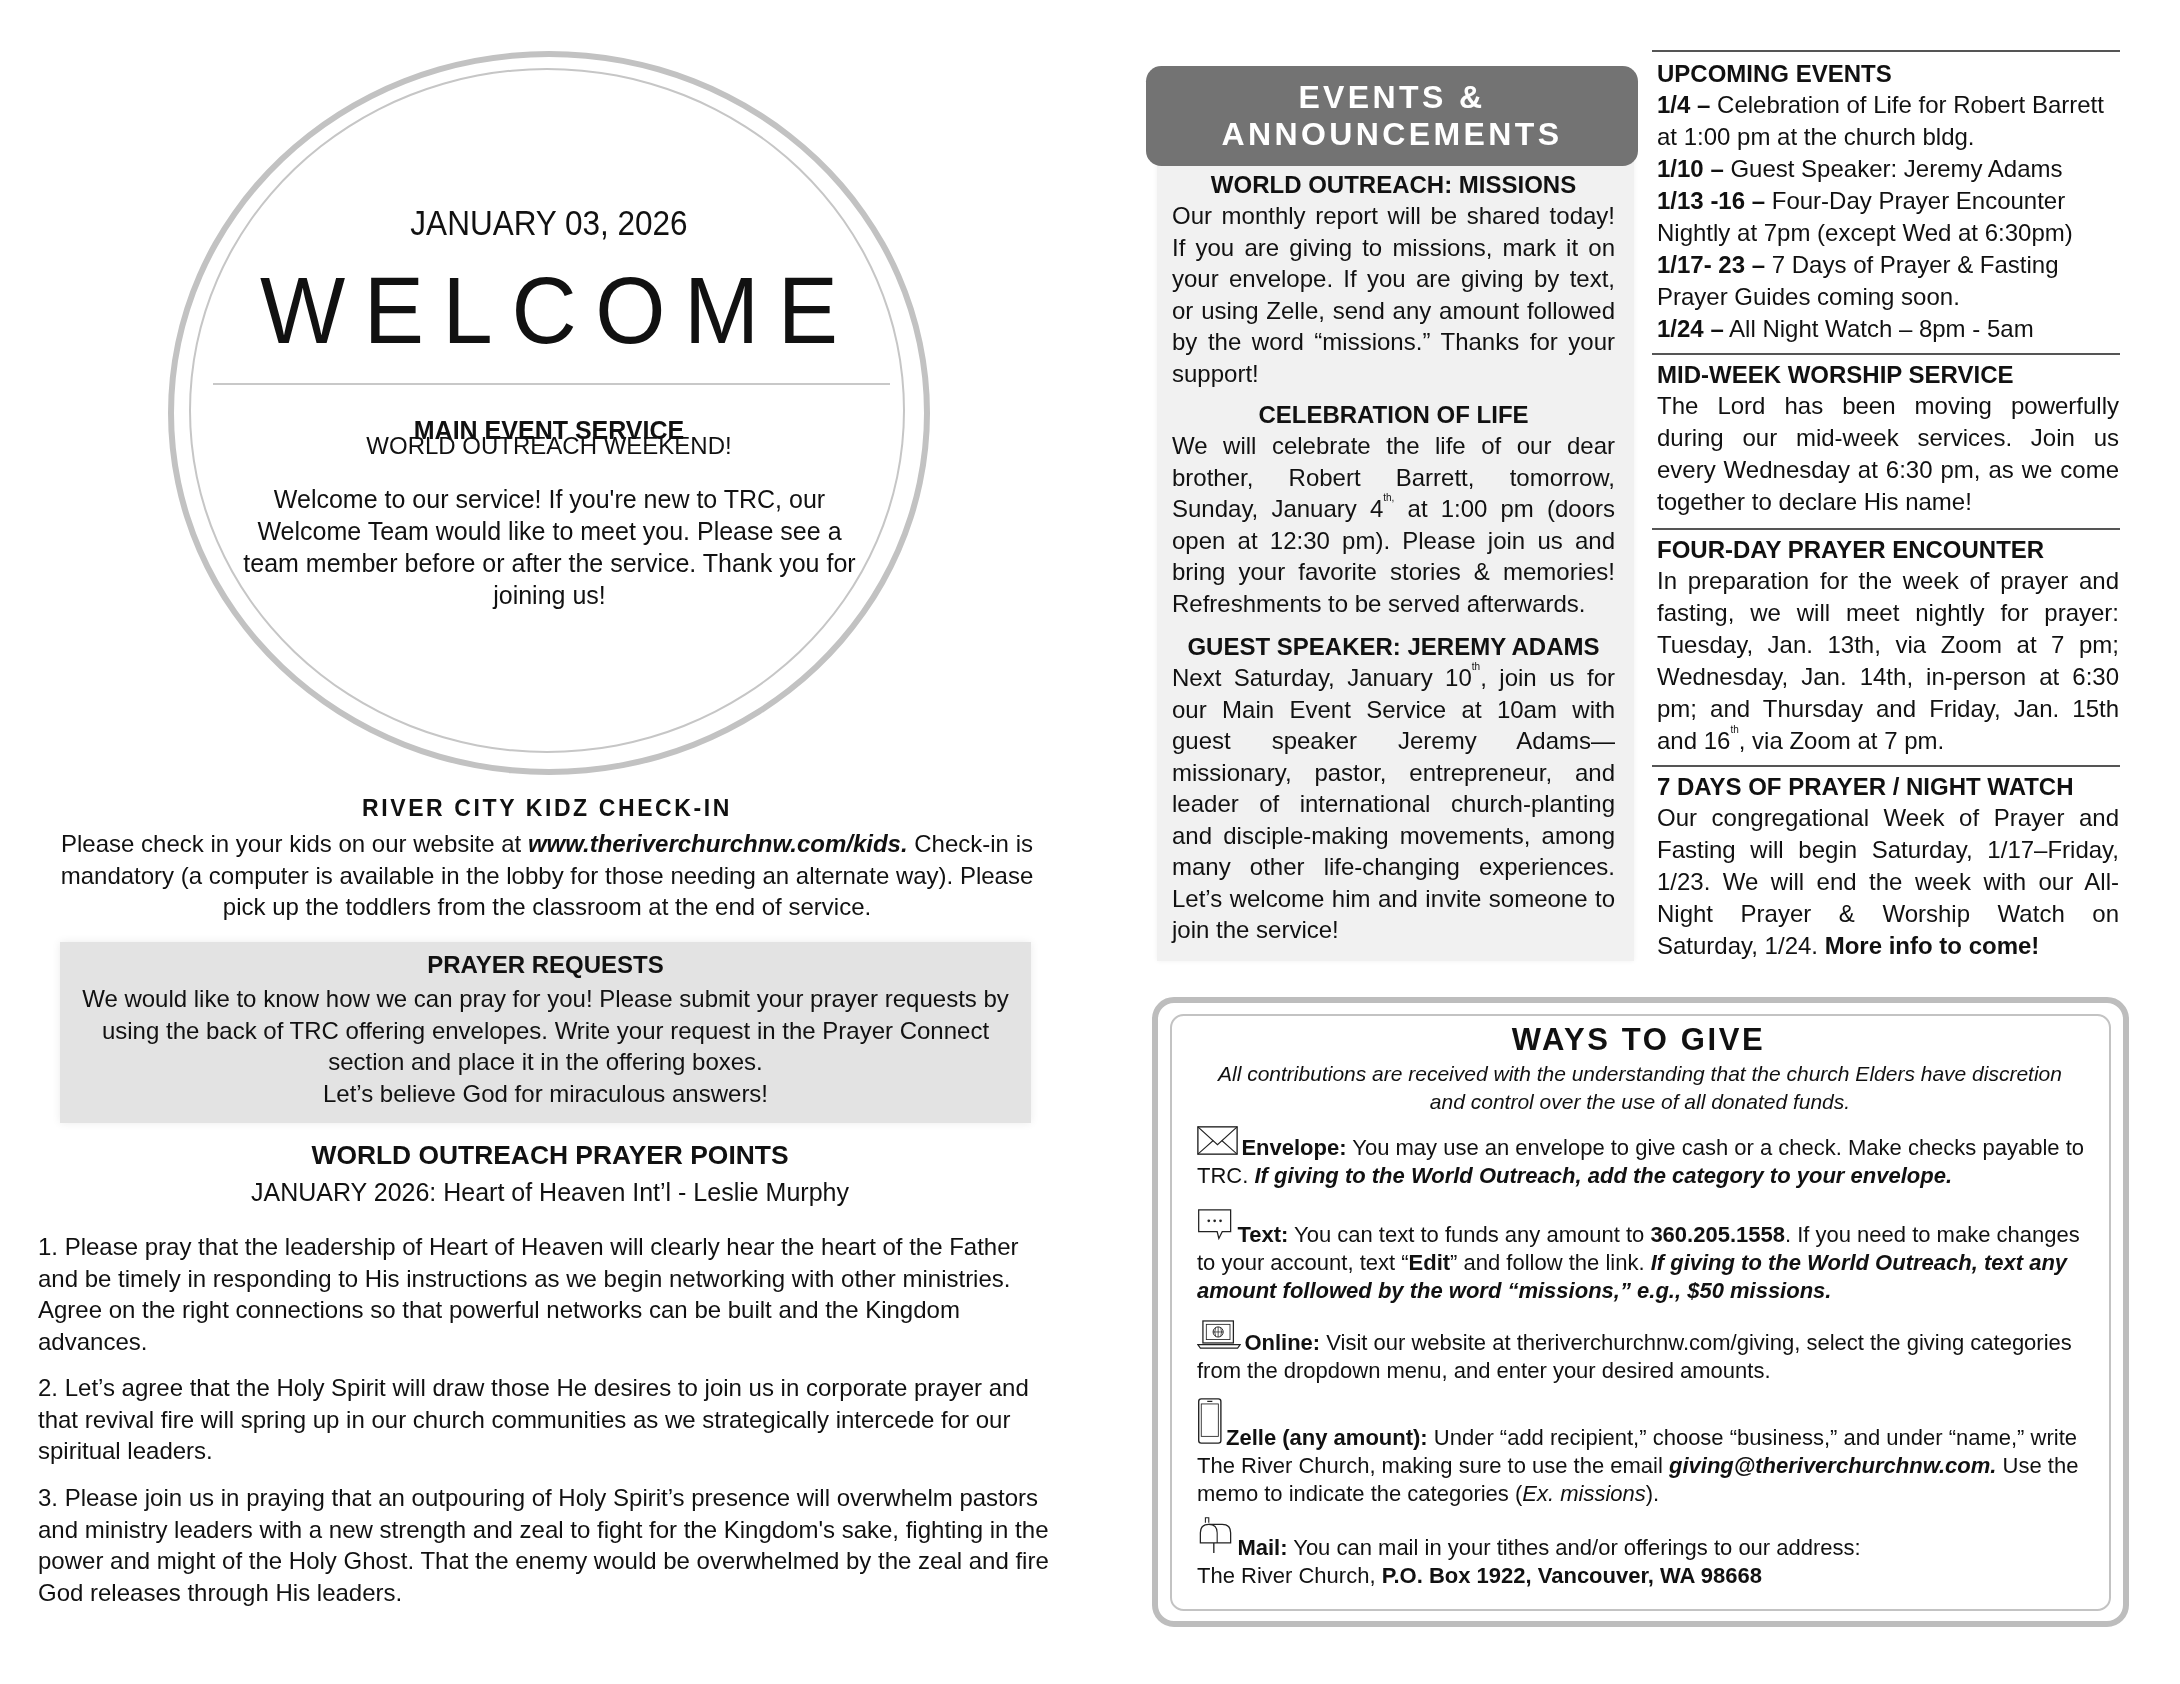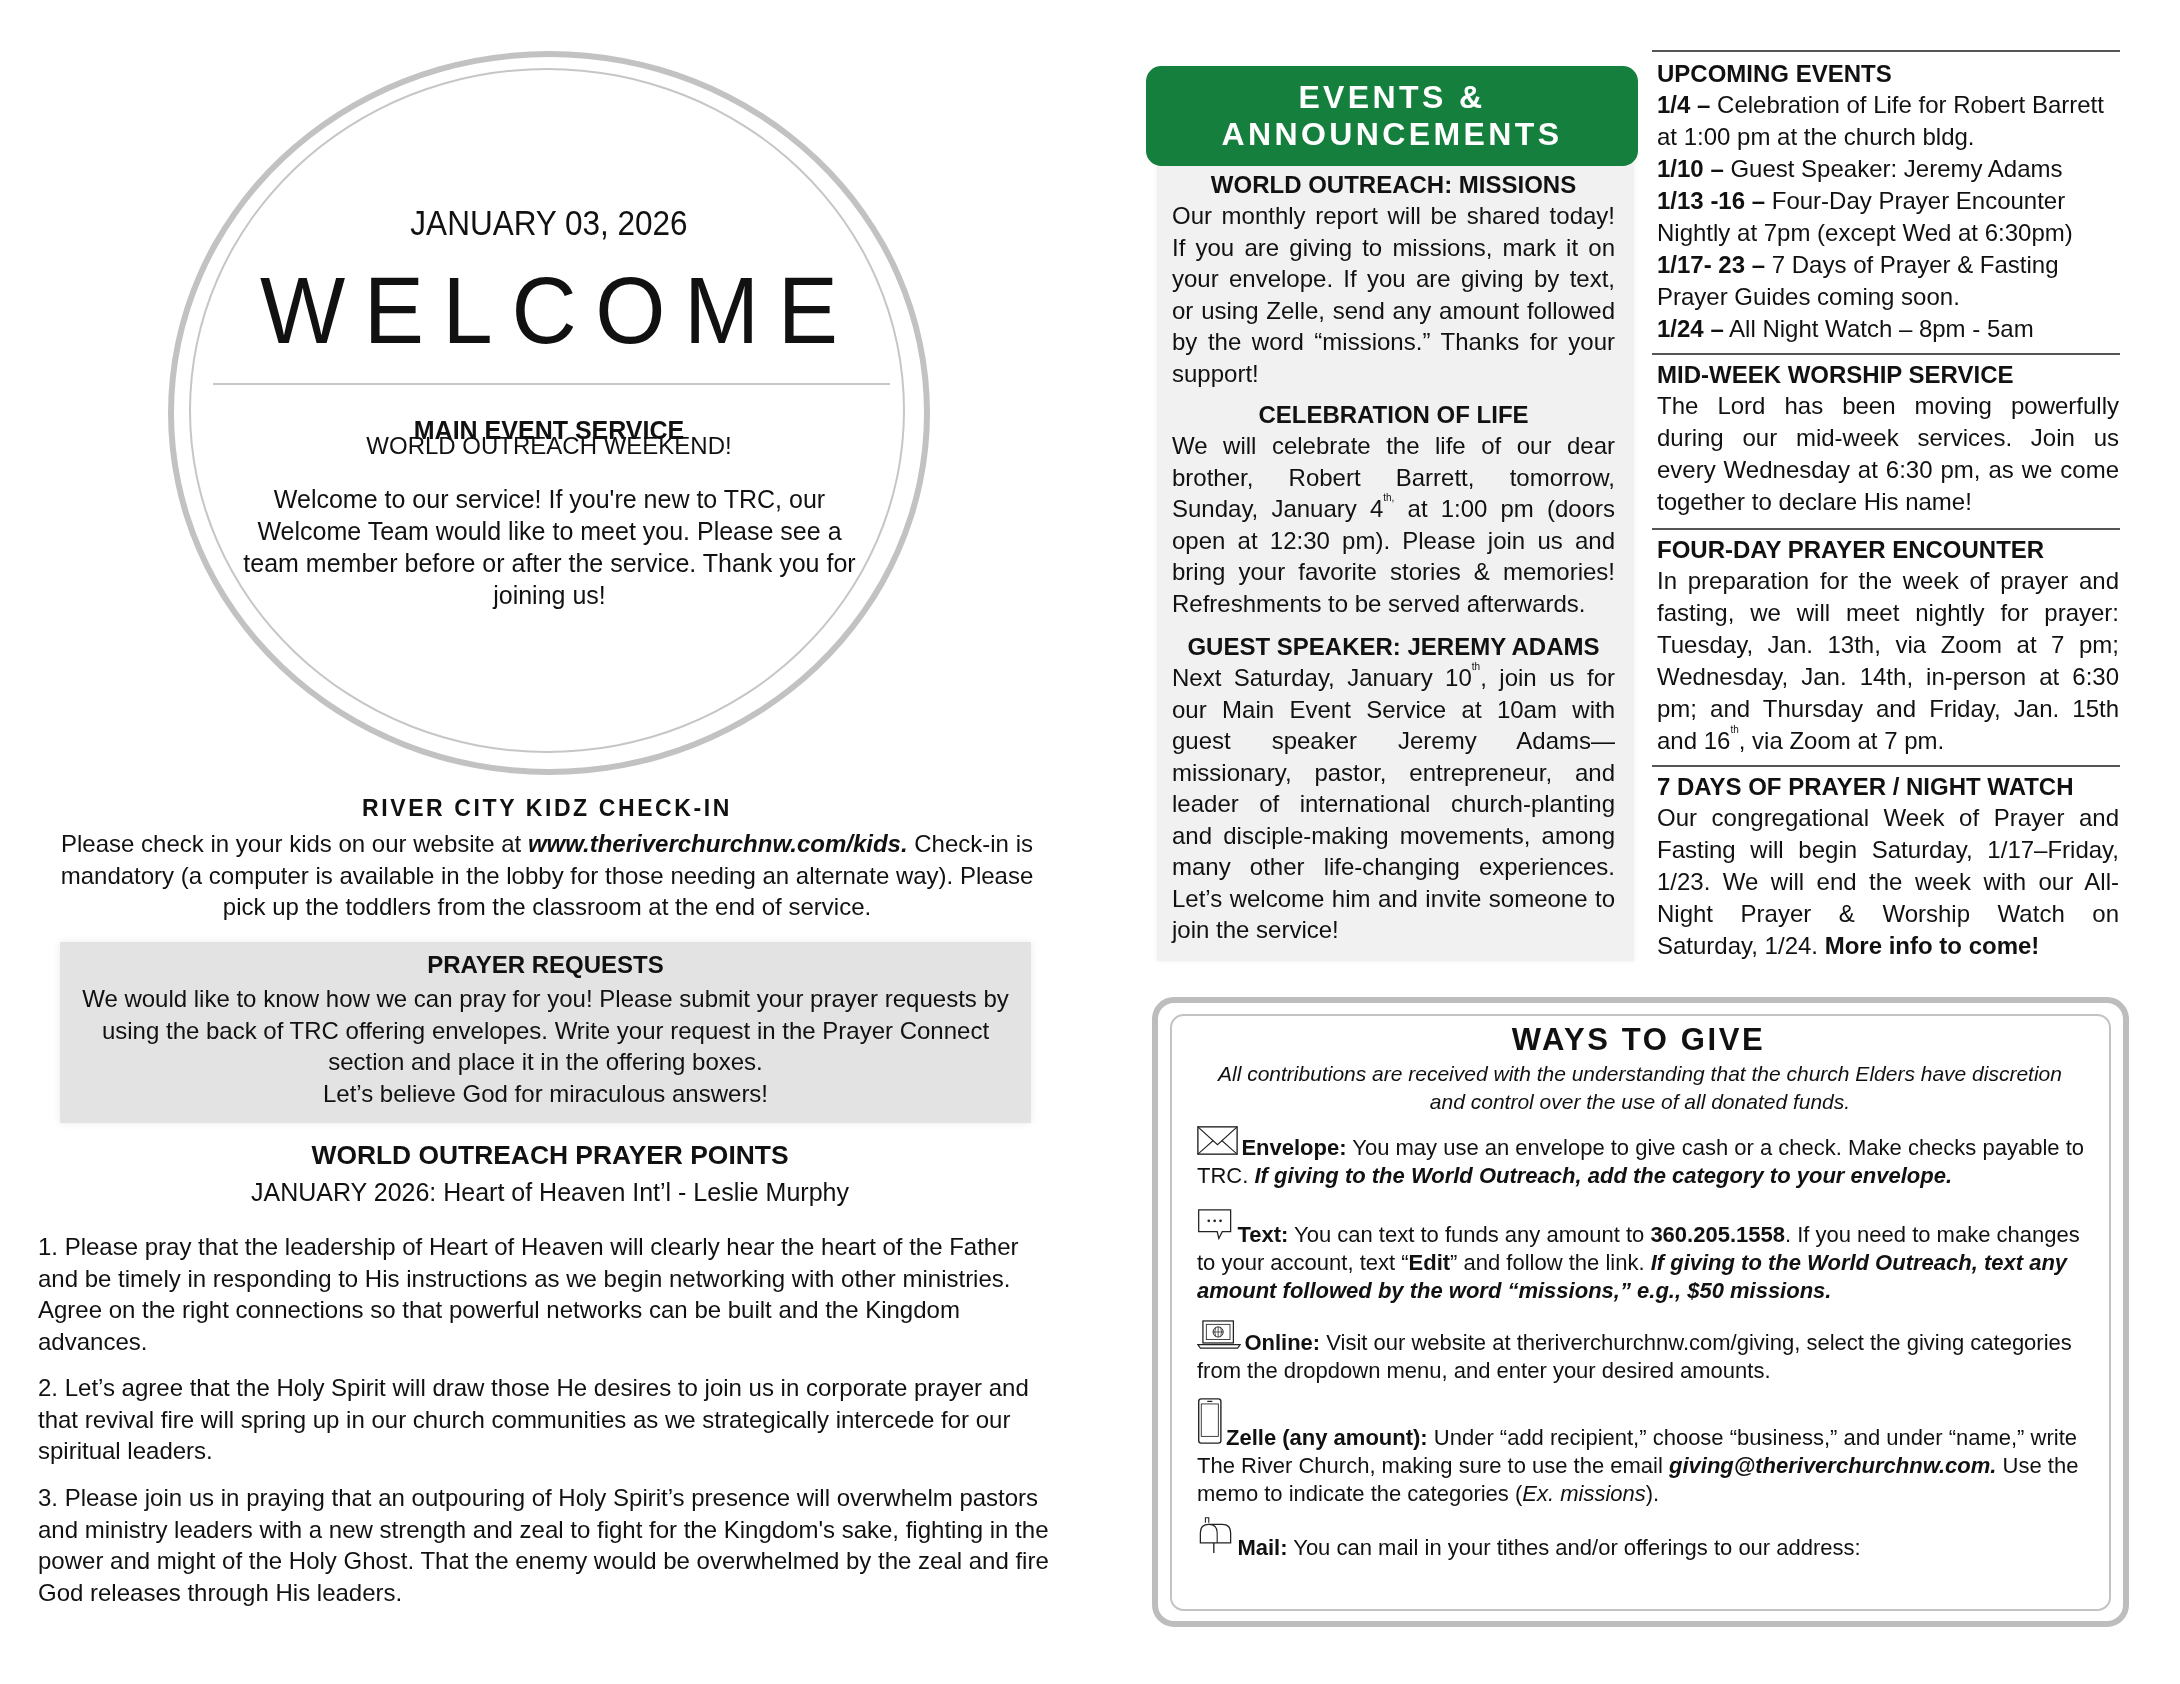--- a/index.html
+++ b/index.html
@@ -31,21 +31,21 @@
   #prayer-body{left:77px;width:937px;top:983px;font-size:24px;line-height:31.5px;}
 
   
   #wo-title{left:43px;width:1014px;top:1140px;font-size:26.4px;}
   #wo-sub{left:43px;width:1014px;top:1178px;font-size:25px;}
   #wo-list{left:38px;width:1014px;top:1231px;font-size:24px;line-height:31.5px;}
   #wo-list p{margin:0 0 15.3px 0;}
 
   
   #events-panel{left:1157px;top:102px;width:477px;height:859px;background:#f1f1f1;box-shadow:0 0 5.1px rgba(0,0,0,0.06);}
-  #events-header{left:1146px;top:66px;width:492px;height:100px;background:#15803d;border-radius:15.3px;color:#fff;
+  #events-header{left:1146px;top:66px;width:492px;height:100px;background:#737373;border-radius:15.3px;color:#fff;
       font-size:32px;line-height:37px;letter-spacing:3.4px;display:flex;flex-direction:column;justify-content:center;align-items:center;}
   .ev-block{position:absolute;left:1172px;width:443px;font-size:24px;line-height:31.5px;text-align:justify;}
   .ev-block h3{margin:0;font-size:24px;text-align:center;line-height:31px;}
   .ev-block p{margin:0;}
   #ev-1{top:169px;}
   #ev-2{top:399px;}
   #ev-3{top:631px;}
   sup{font-size:10px;vertical-align:top;line-height:1;}
 
   
@@ -197,14 +197,15 @@
 
 <div id="gi-mail" class="give-item">
   <p>
     <span class="gi-icon"><svg width="37" height="41" viewBox="0 0 44 48">
           <path d="M10 10 V4 H14 V10" fill="none" stroke="#222" stroke-width="1.3"></path>
           <path d="M4 34 V22 Q4 12 14 12 H30 Q40 12 40 22 V34 Z" fill="#fff" stroke="#222" stroke-width="1.5"></path>
           <path d="M14 12 Q24 12 24 22 V34" fill="none" stroke="#222" stroke-width="1.3"></path>
           <path d="M20 34 V46" stroke="#222" stroke-width="1.6"></path>
         </svg></span><b>Mail:</b><span> You can mail in your tithes and/or offerings to our address:</span>
   </p>
+  <p><span>The River Church, </span><b>P.O. Box 1922, Vancouver, WA 98668</b></p>
 </div>
 
 
 </body></html>

